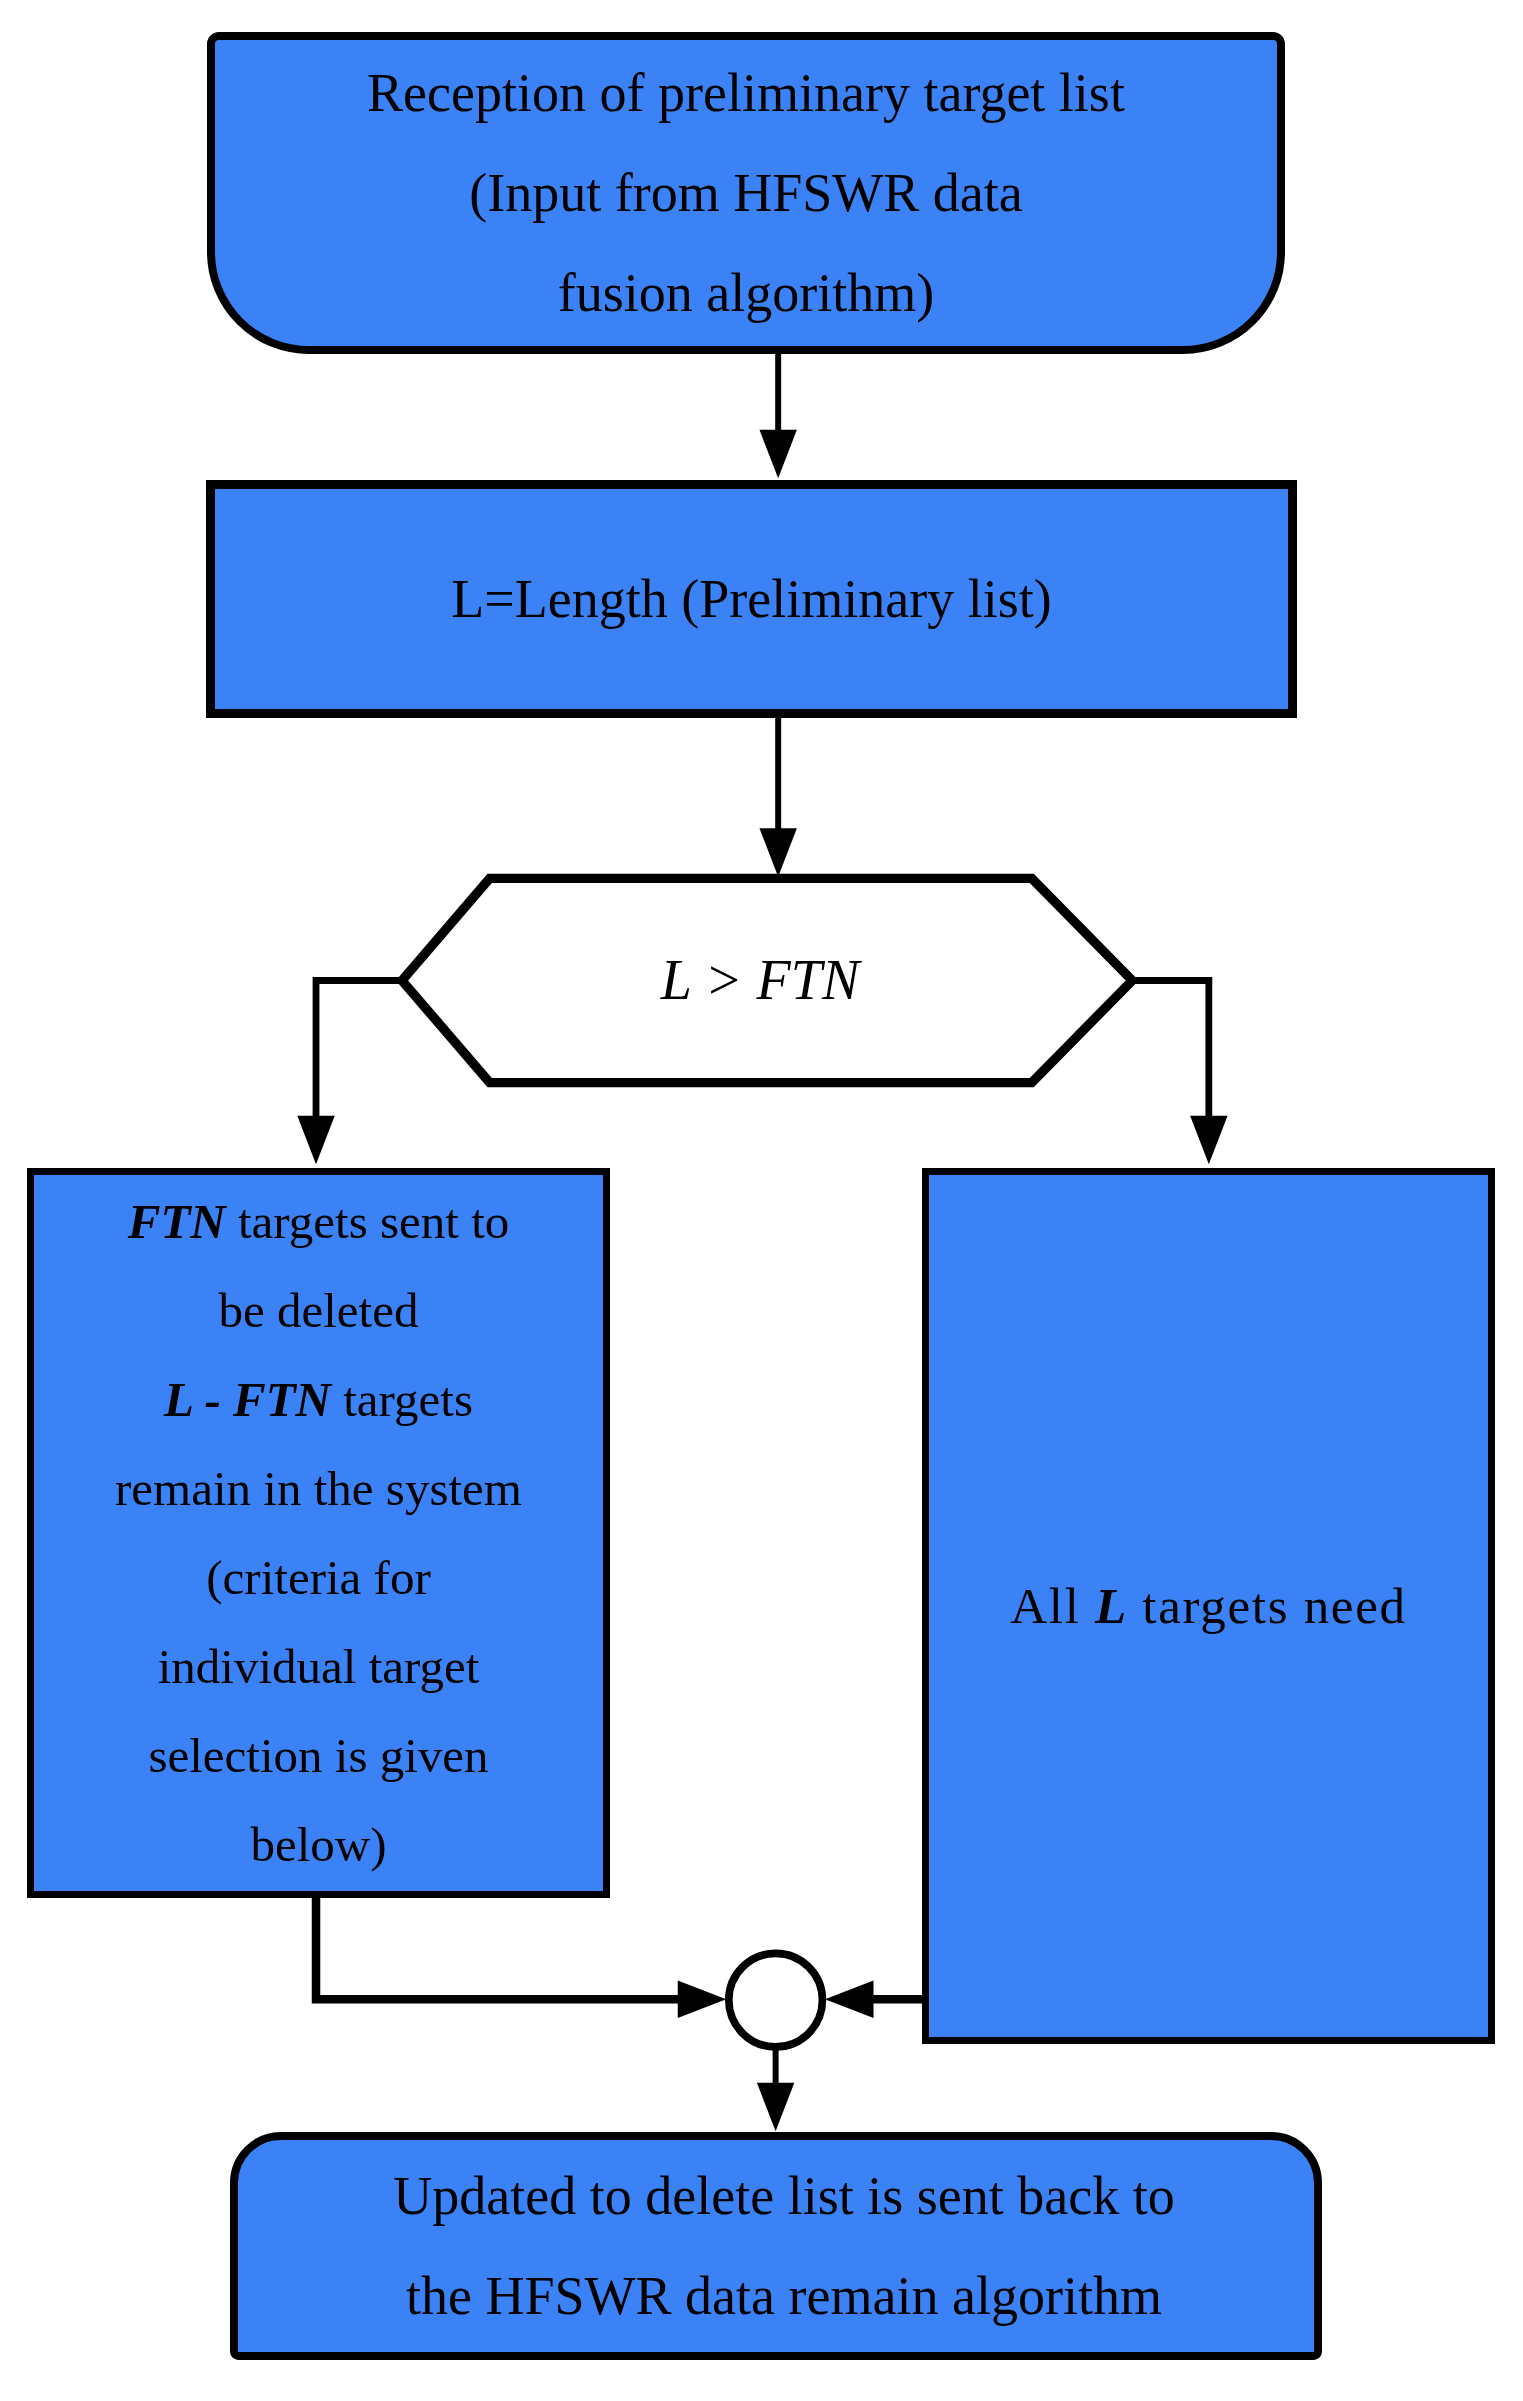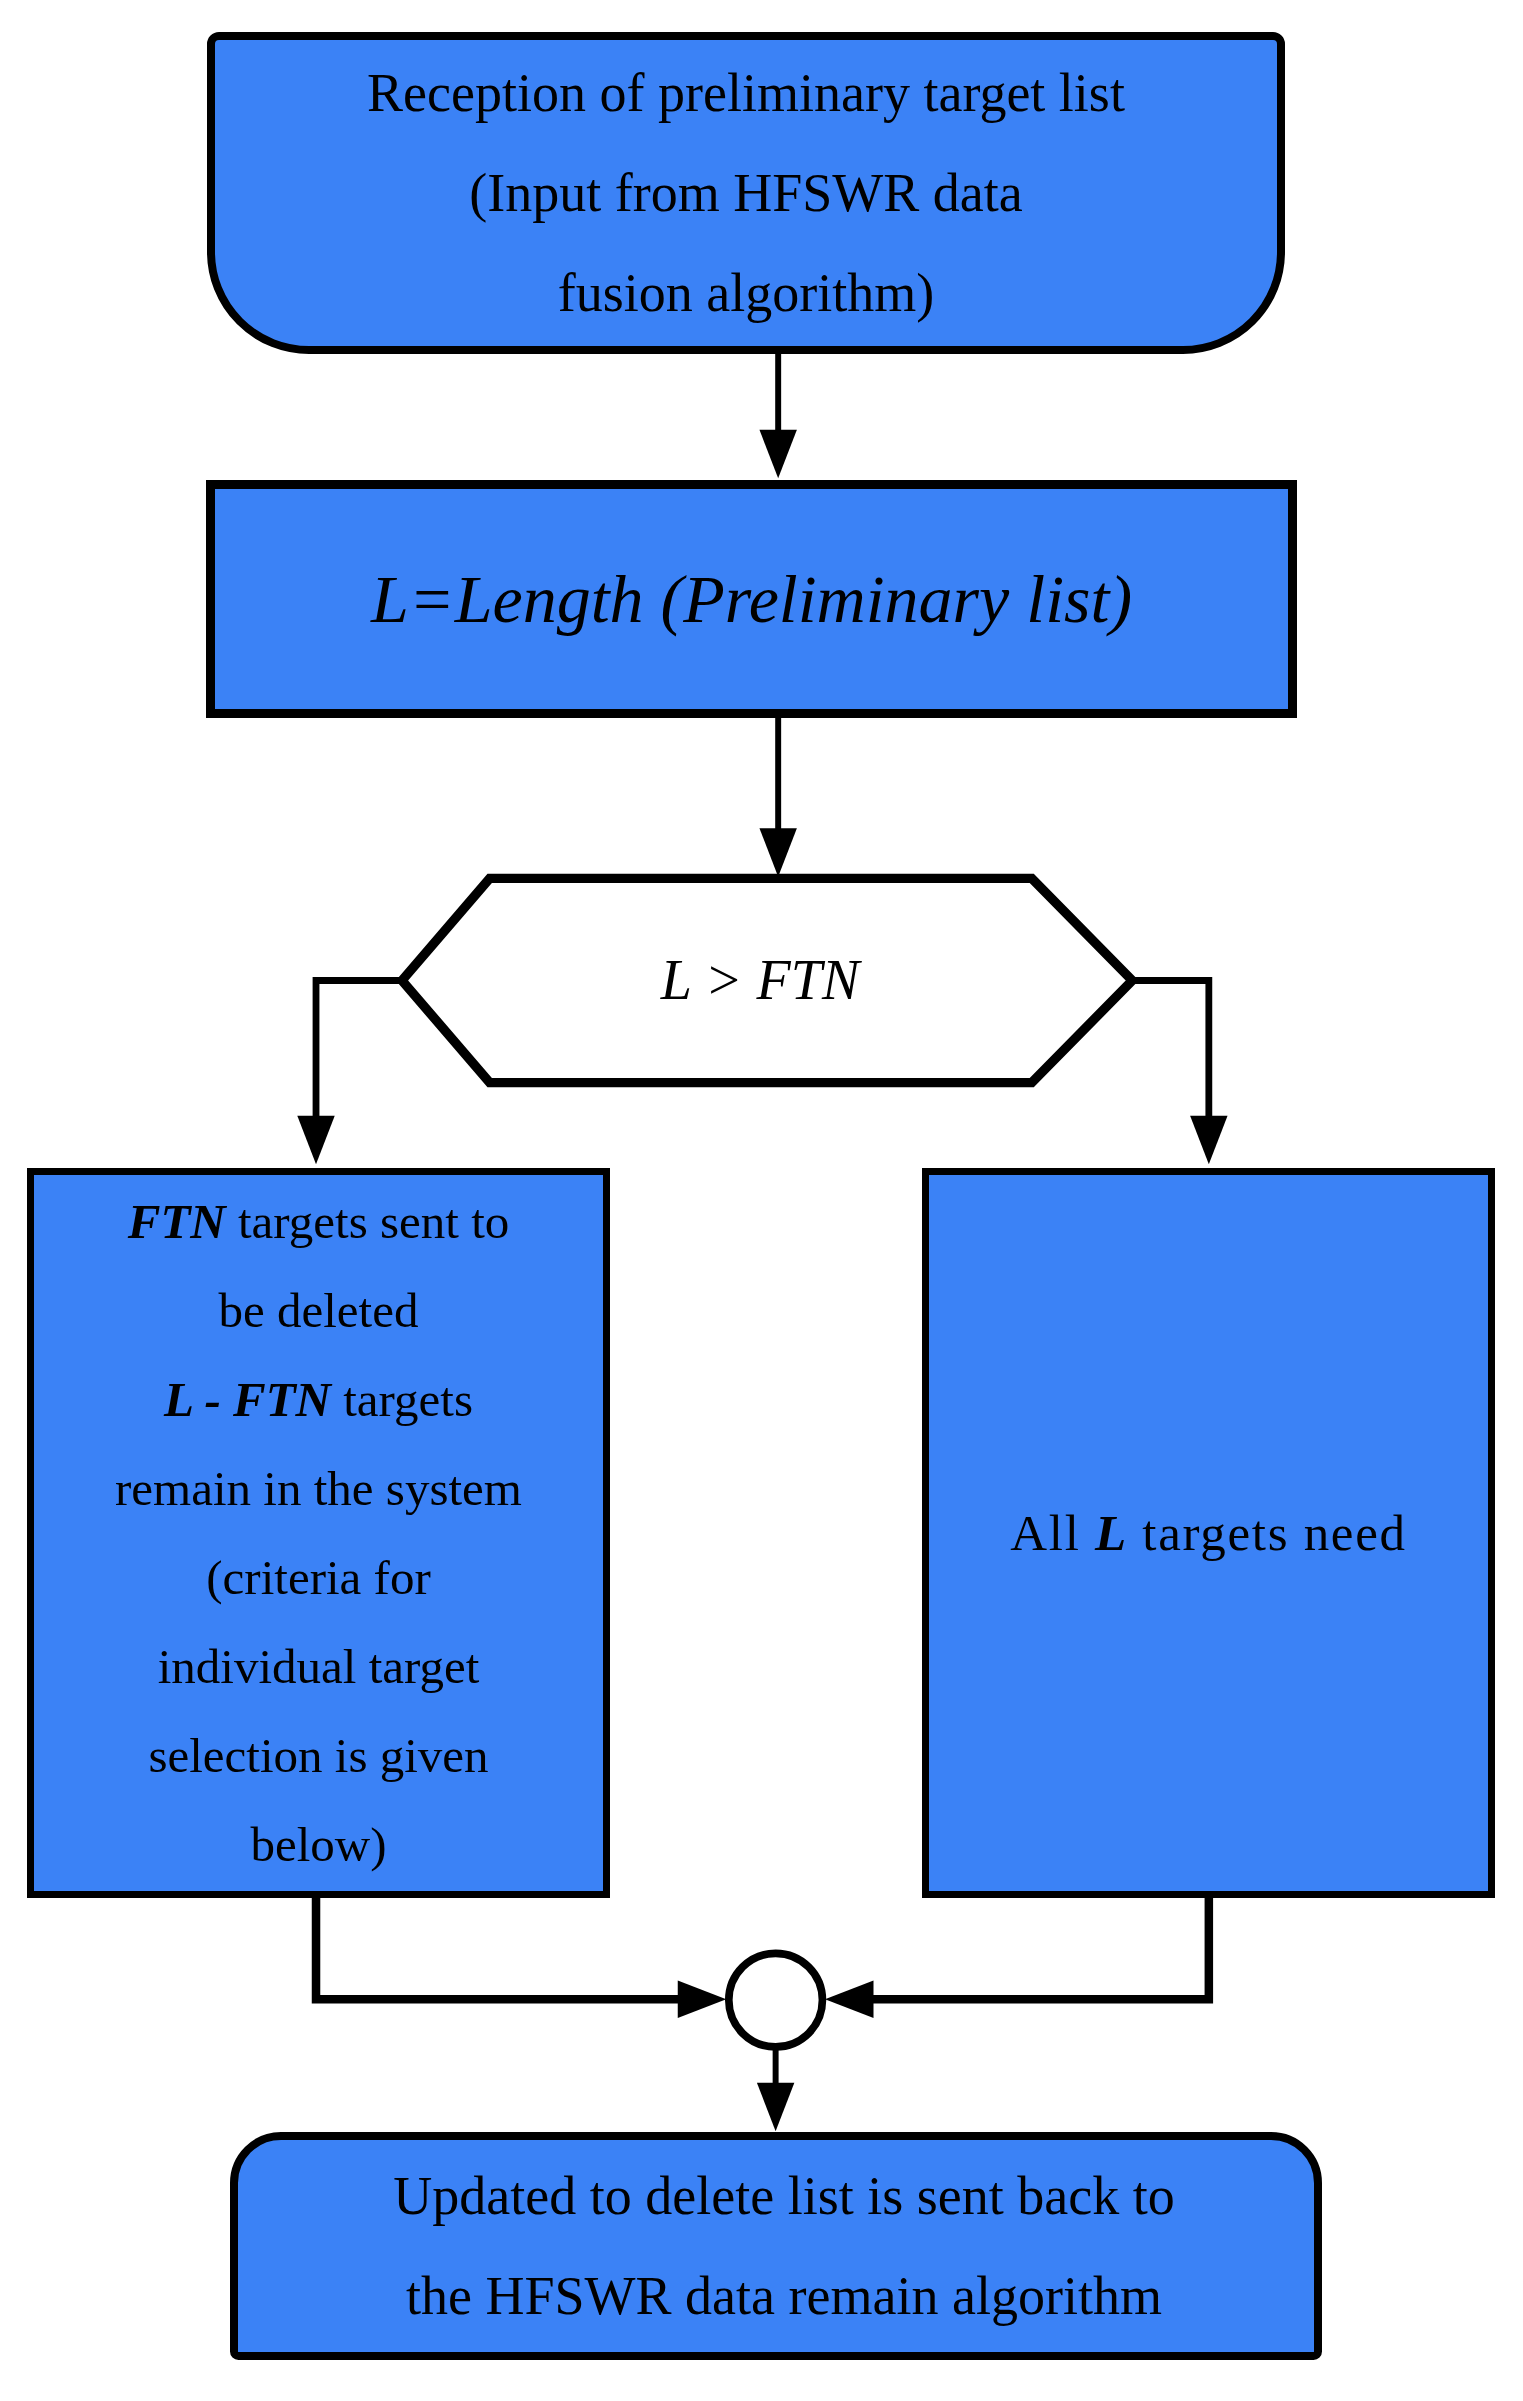--- a/index.html
+++ b/index.html
@@ -24,36 +24,35 @@
     text-align:center;
   }
   .terminator-start{
     left:207px;top:32px;width:1078px;height:322px;
     border-radius:12px 12px 102px 102px;
     font-size:54px;line-height:100px;
   }
   .process-box{
     left:206px;top:480px;width:1091px;height:238px;
     border-width:9.4px;
-    font-size:68px;line-height:61px;
-    font-style:italic;
+    font-size:54px;line-height:61px;
   }
   .decision-label{
     position:absolute;
     left:489px;top:924px;width:542px;height:112px;
     display:flex;align-items:center;justify-content:center;
     font-size:56px;font-style:italic;text-align:center;
   }
   .outcome-left{
     left:27px;top:1168px;width:583px;height:730px;
     border-width:7.7px;
     font-size:49px;line-height:89px;
   }
   .outcome-right{
-    left:922px;top:1168px;width:573px;height:730px;
+    left:922px;top:1168px;width:573px;height:876px;
     border-width:7.7px;
     font-size:51px;line-height:95px;
     letter-spacing:1.7px;
   }
   .terminator-end{
     left:230px;top:2132px;width:1092px;height:228px;
     border-radius:51px 51px 8.5px 8.5px;
     font-size:54px;line-height:100px;padding-left:16px;
   }
   .em{font-style:italic;font-weight:bold;}

